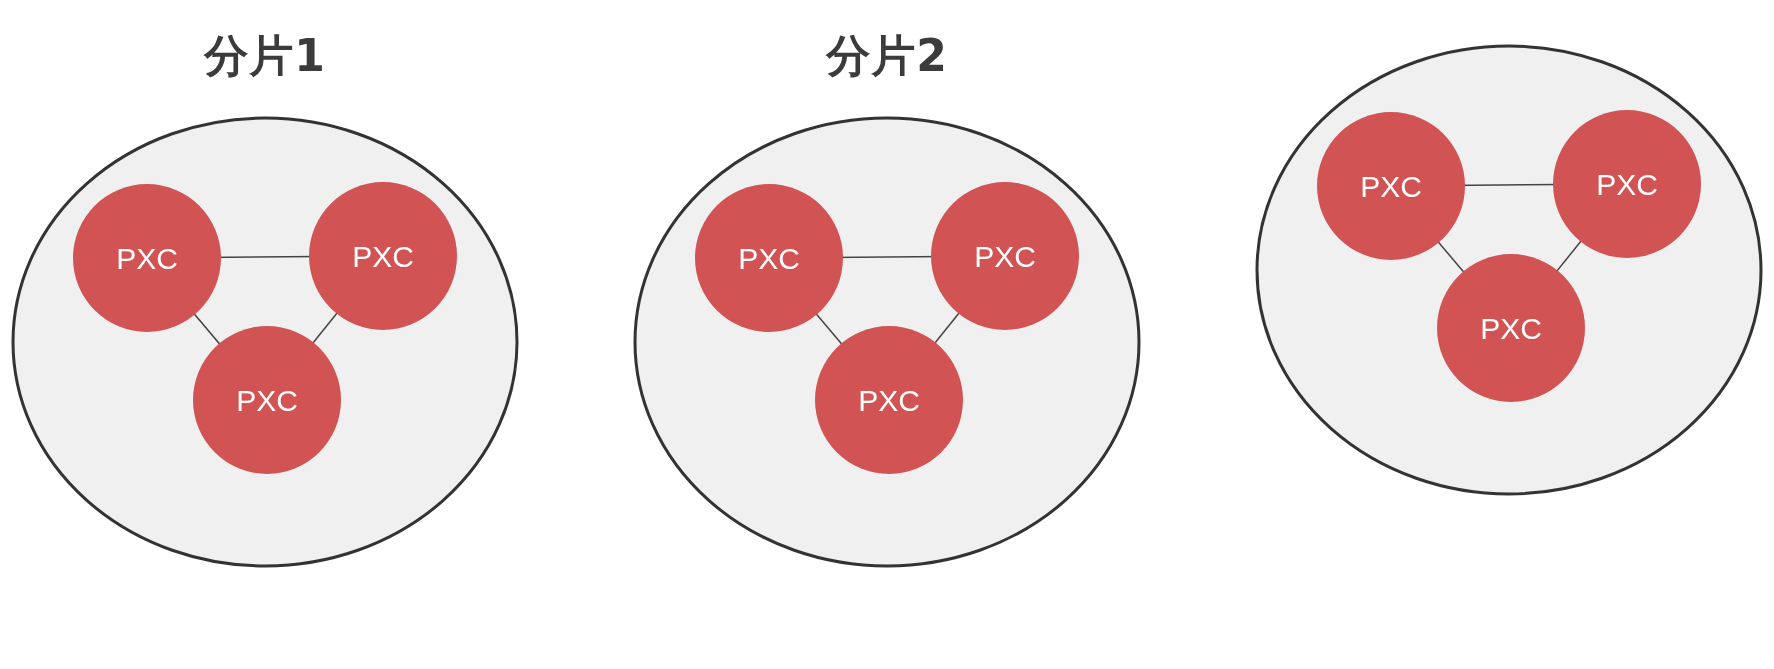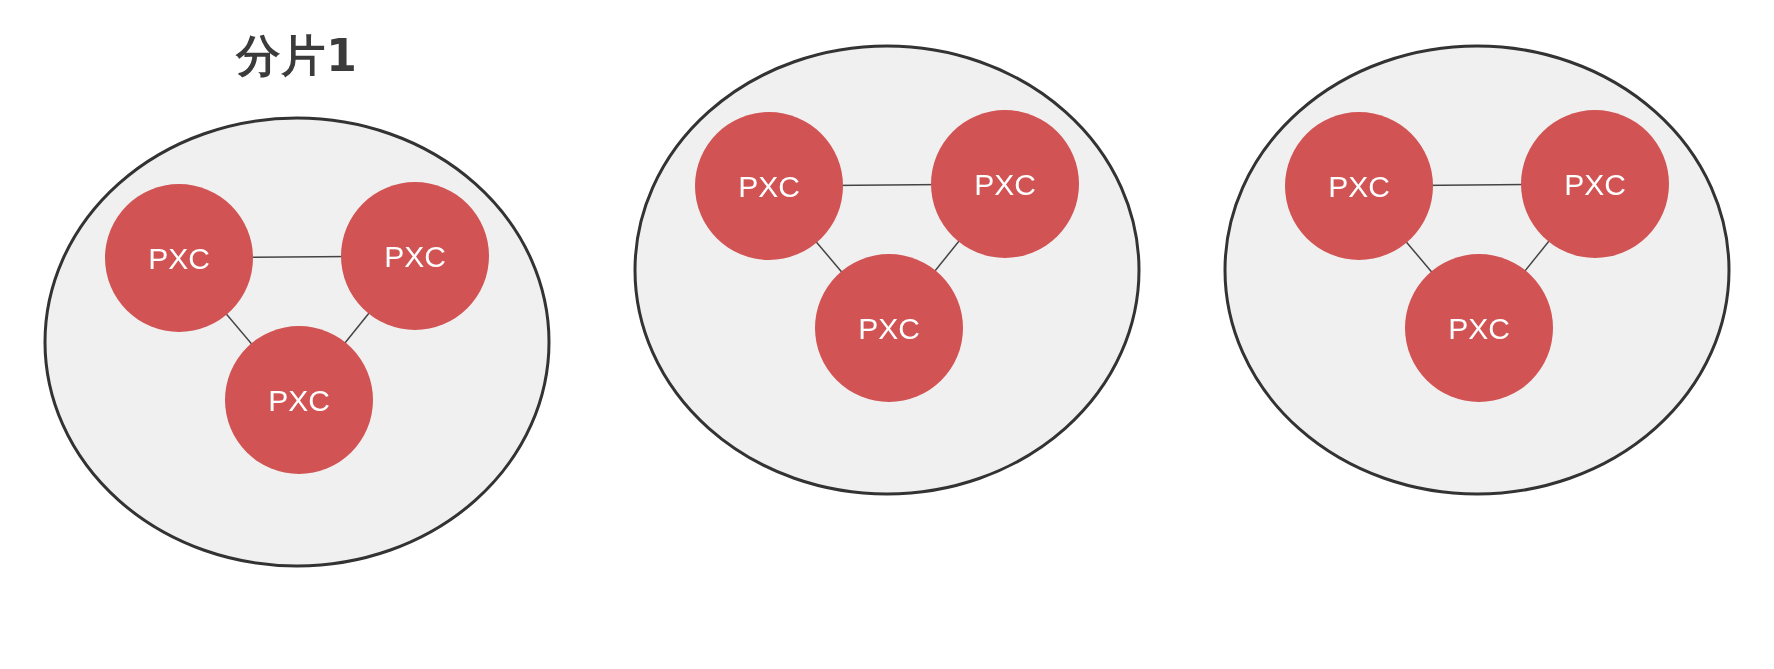--- a/index.html
+++ b/index.html
@@ -8,21 +8,21 @@
     background: #ffffff;
     font-family: "DejaVu Sans", "Liberation Sans", sans-serif;
   }
   .canvas {
     width: 1774px;
     height: 669px;
     box-sizing: border-box;
     display: flex;
     justify-content: center;
     align-items: flex-start;
-    gap: 70px;
+    gap: 102px;
     padding-top: 34px;
     overflow: hidden;
   }
   .shard {
     display: flex;
     flex-direction: column;
     align-items: center;
   }
   .shard-title {
     font-size: 44px;
@@ -67,20 +67,21 @@
       <circle class="node" cx="142" cy="152" r="74"></circle>
       <circle class="node" cx="378" cy="150" r="74"></circle>
       <circle class="node" cx="262" cy="294" r="74"></circle>
       <text class="node-label" x="142" y="163">PXC</text>
       <text class="node-label" x="378" y="161">PXC</text>
       <text class="node-label" x="262" y="305">PXC</text>
     </svg>
   </div>
 
   <div class="shard">
+    <div class="shard-title">分片2</div>
     <svg class="shard-svg" width="520" height="475" viewBox="0 0 520 475">
       <ellipse class="cluster-ellipse" cx="260" cy="236" rx="252" ry="224"></ellipse>
       <line class="link" x1="142" y1="152" x2="378" y2="150"></line>
       <line class="link" x1="142" y1="152" x2="262" y2="294"></line>
       <line class="link" x1="378" y1="150" x2="262" y2="294"></line>
       <circle class="node" cx="142" cy="152" r="74"></circle>
       <circle class="node" cx="378" cy="150" r="74"></circle>
       <circle class="node" cx="262" cy="294" r="74"></circle>
       <text class="node-label" x="142" y="163">PXC</text>
       <text class="node-label" x="378" y="161">PXC</text>

